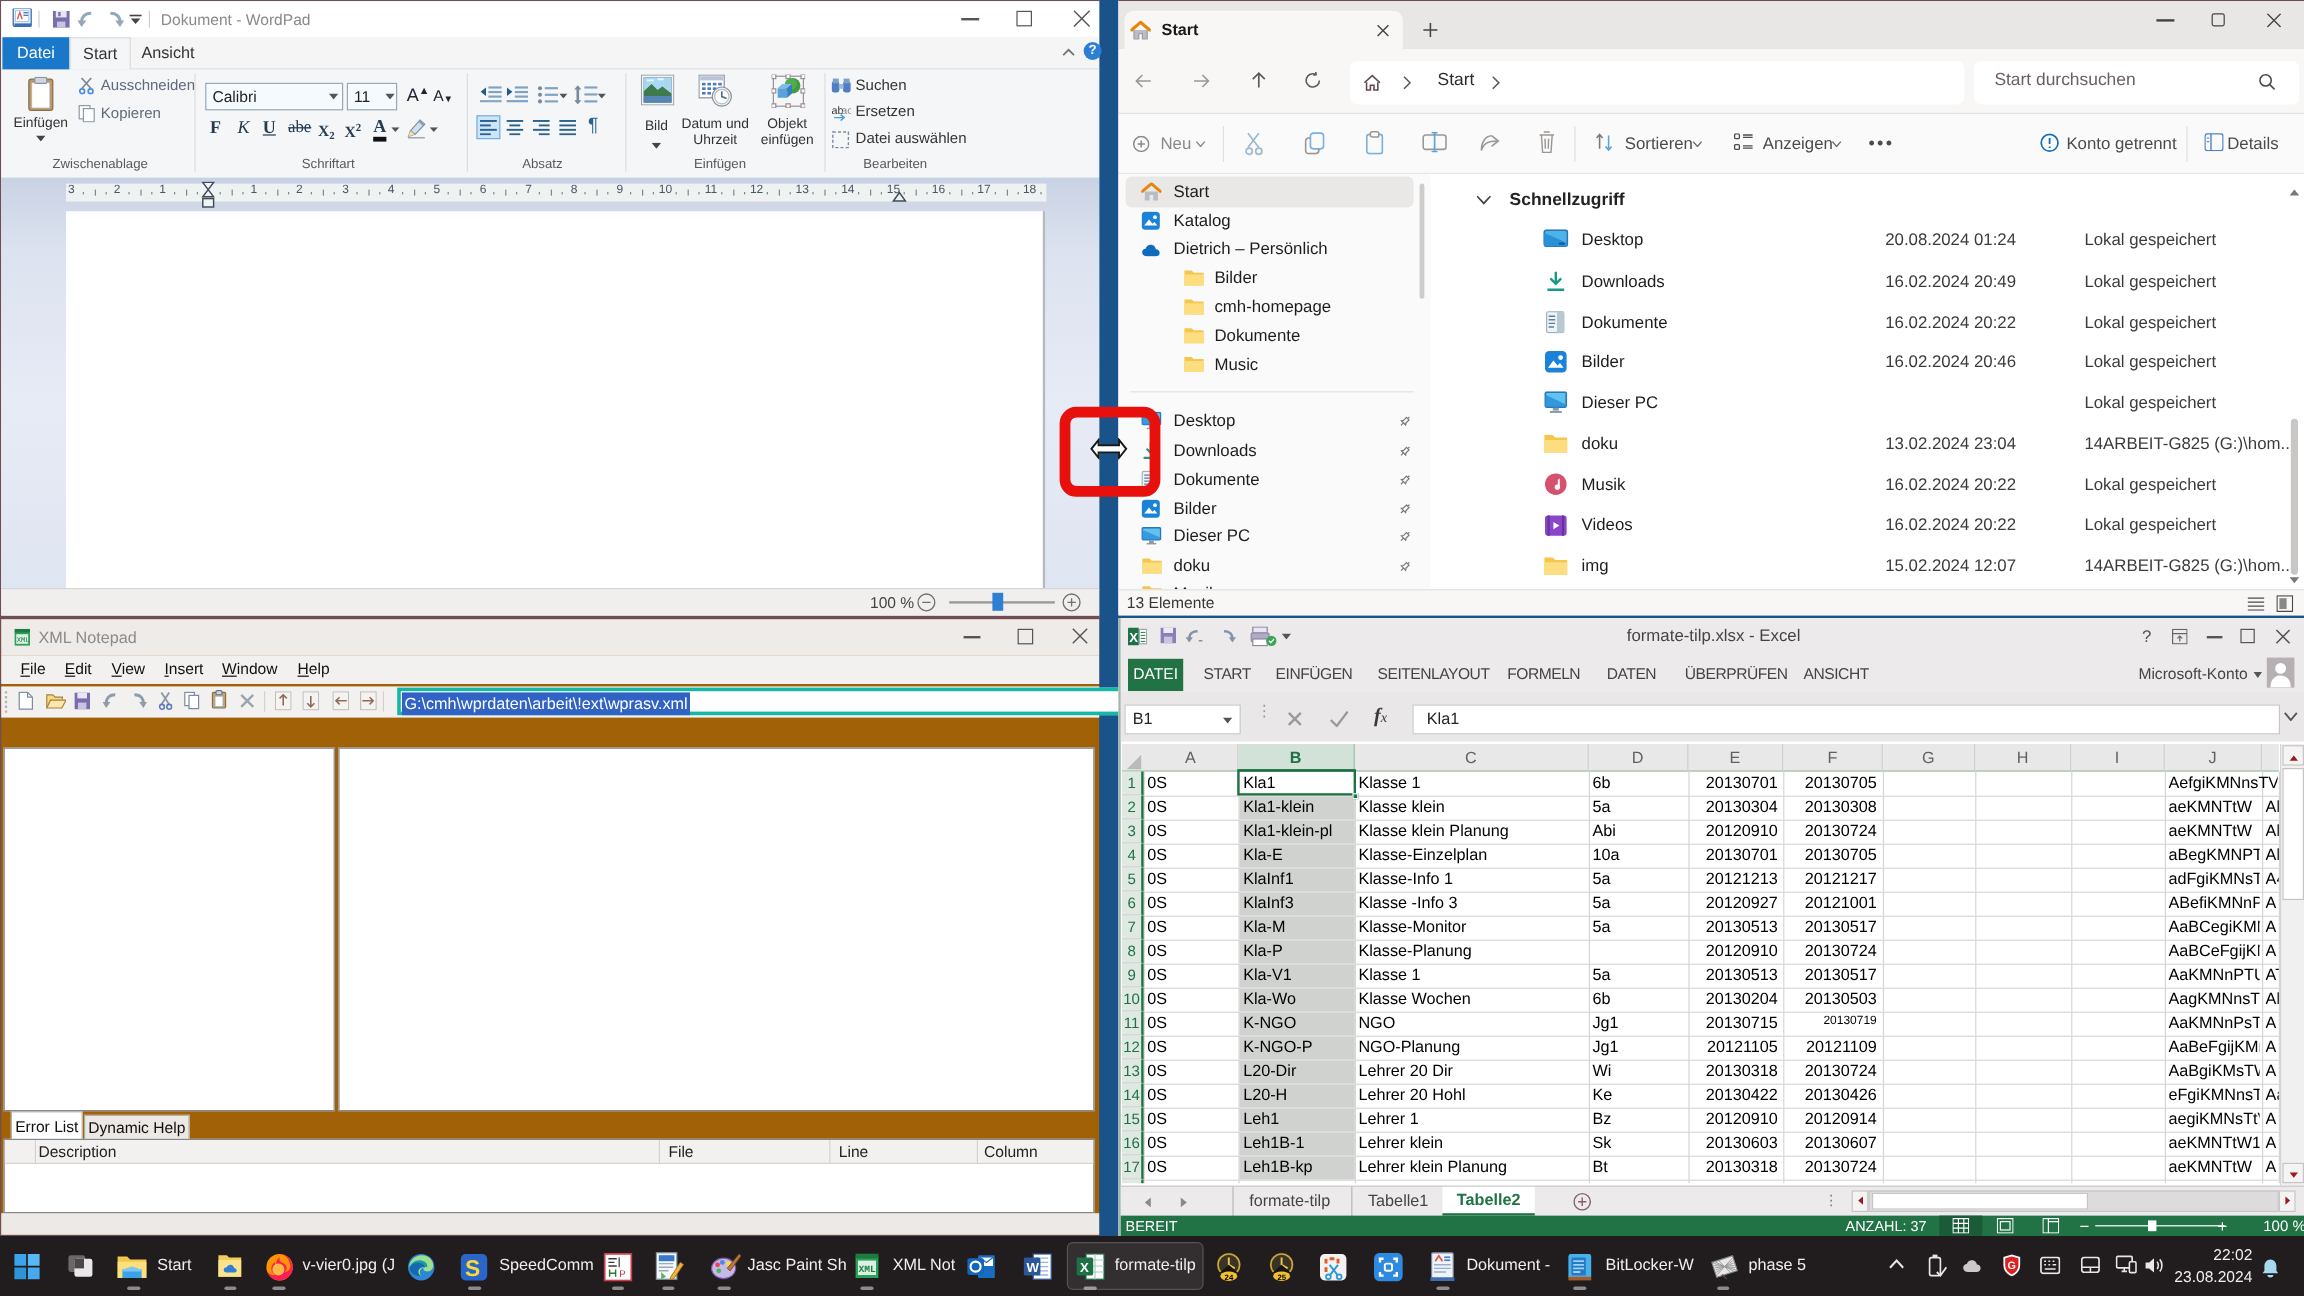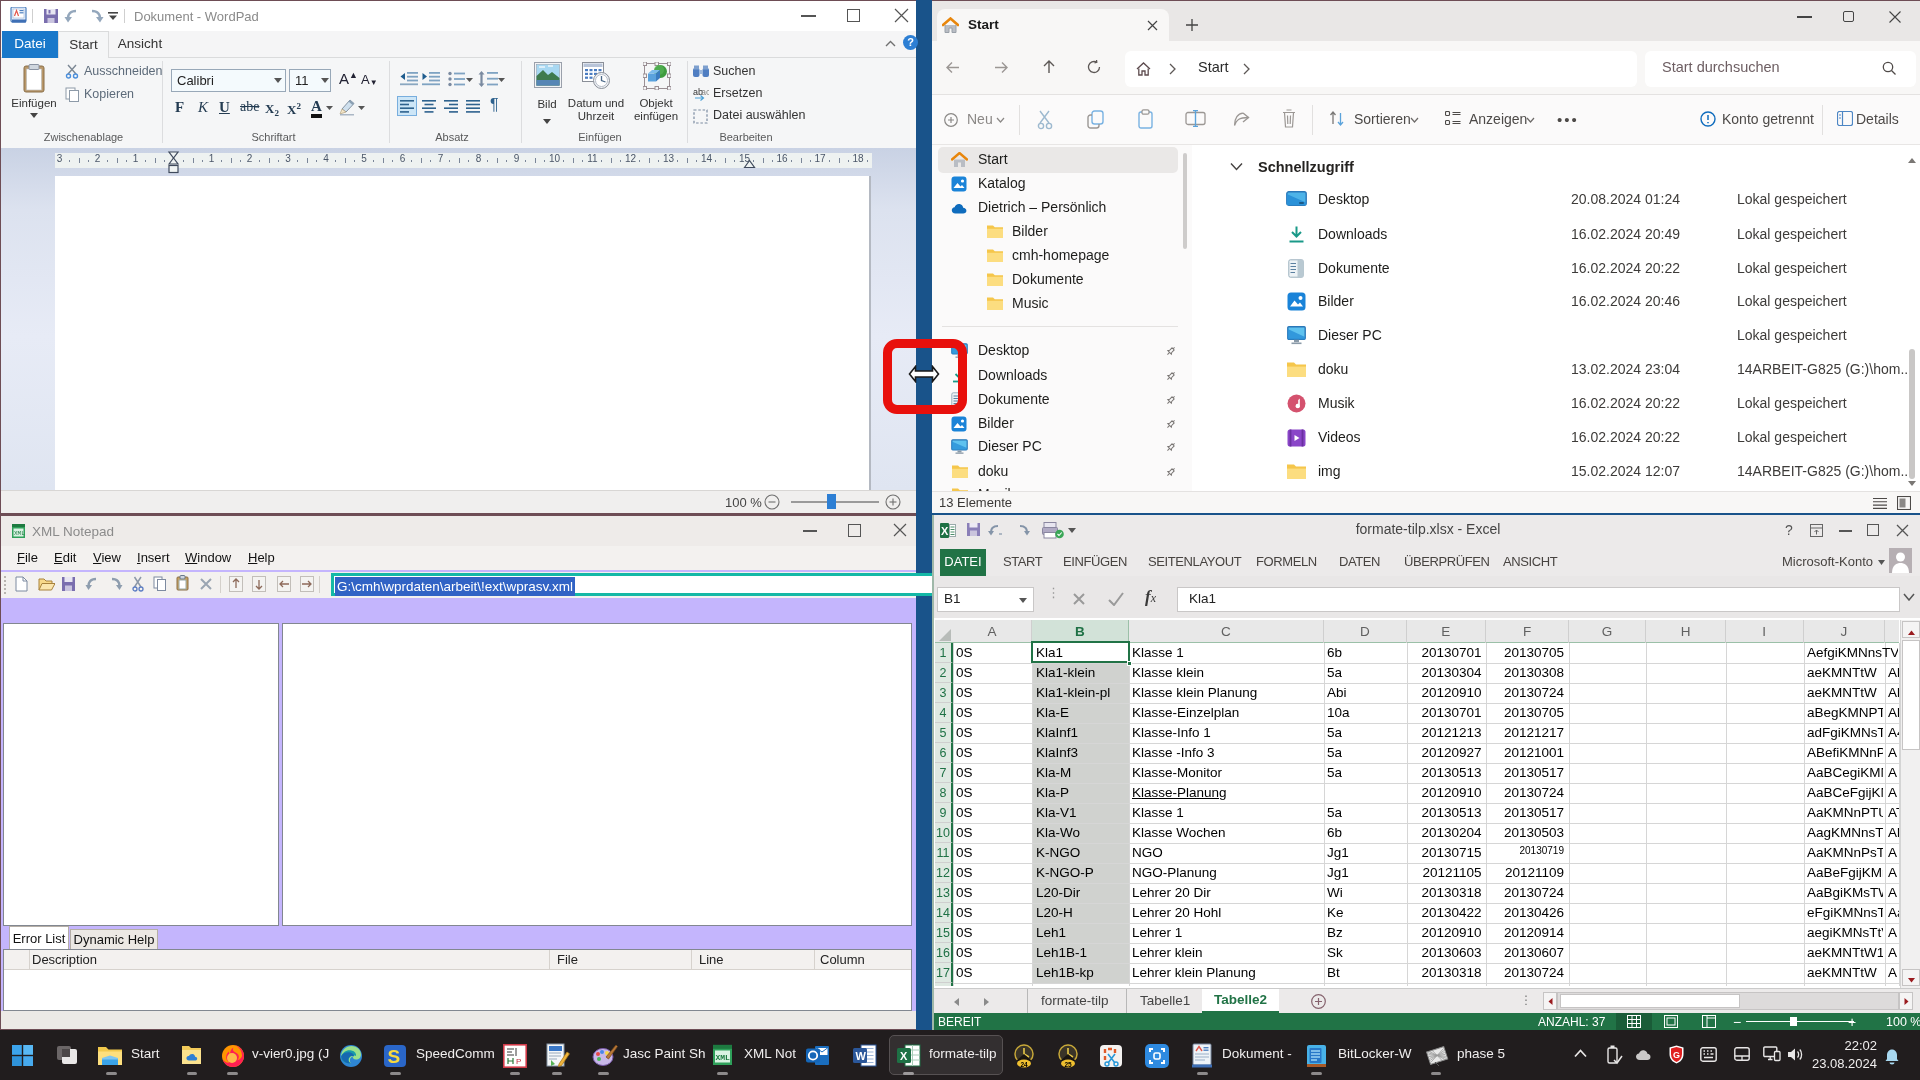--- a/index.html
+++ b/index.html
@@ -9,21 +9,21 @@
 
 #wordpad{position:absolute;left:0;top:0;width:916px;height:515px;background:#f5f6f7;border:1px solid #6e4d55;border-right:none;border-bottom:2px solid #6e4d55;}
 #wp-title{position:absolute;left:0;top:0;width:100%;height:30px;background:#fff;}
 #wp-tabs{position:absolute;left:0;top:30px;width:100%;height:27px;background:#f5f5f6;border-bottom:1px solid #dadbdc;}
 #wp-ribbon{position:absolute;left:0;top:57px;width:100%;height:90px;background:#f5f6f7;}
 #wp-docarea{position:absolute;left:0;top:147px;width:100%;height:342px;background:linear-gradient(180deg,#c9d2e4 0%,#dce2ef 18%,#e7ebf6 55%,#dfe5f1 100%);}
 #wp-status{position:absolute;left:0;top:489px;width:100%;height:23px;background:#f0efee;border-top:1px solid #d8d6d4;}
 .wp-grouplabel{position:absolute;top:73px;font-size:11px;color:#58595a;text-align:center;}
 .wp-gsep{position:absolute;top:3px;height:82px;width:1px;background:#dcdddf;}
 
-#xmlnp{position:absolute;left:0;top:515px;width:916px;height:515px;background:#c4b5fd;border:1px solid #6e4d55;border-right:none;}
+#xmlnp{position:absolute;left:0;top:515px;width:916px;height:515px;background:#a16207;border:1px solid #6e4d55;border-right:none;}
 
 #explorer{position:absolute;left:932px;top:0;width:988px;height:512px;background:#f6f5f4;border-top:1px solid #6e4d55;}
 
 #excel{position:absolute;left:932px;top:515px;width:988px;height:515px;background:#fff;border-left:2px solid #9fb8a9;}
 
 #taskbar{position:absolute;left:0;top:1030px;width:1920px;height:50px;background:#211d1e;}
 .tb-label{color:#f0eeee;font-size:13.5px;}
 
 #redbox{position:absolute;left:883px;top:339px;width:84px;height:75px;border:9px solid #e8100c;border-radius:14px;z-index:60;}
 </style>
@@ -1047,21 +1047,21 @@
       <div class="abs" style="left:393px;top:250px;font-size:13.5px;color:#000;">5a</div>
       <div class="abs" style="left:472.5px;top:250px;width:75px;text-align:right;font-size:13.5px;color:#000;">20130513</div>
       <div class="abs" style="left:552px;top:250px;width:78px;text-align:right;font-size:13.5px;color:#000;">20130517</div>
       <div class="abs" style="left:873px;top:250px;font-size:13.5px;color:#000;white-space:nowrap;overflow:hidden;width:76px;">AaBCegiKMN</div>
       <div class="abs" style="left:954px;top:250px;font-size:13.5px;color:#000;white-space:nowrap;overflow:hidden;width:11px;">A</div>
       <div class="abs" style="left:1px;top:268px;width:18px;height:20px;background:#dfe9e2;border-bottom:1px solid #cfcfcf;border-right:2px solid #217346;font-size:12.5px;color:#1e7145;text-align:center;line-height:20px;">8</div>
       <div class="abs" style="left:19px;top:288px;width:946px;height:1px;background:#d6d6d6;"></div>
       <div class="abs" style="left:98.5px;top:268.5px;width:96px;height:19.5px;background:#d0d2cf;"></div>
       <div class="abs" style="left:22px;top:270px;font-size:13.5px;color:#000;">0S</div>
       <div class="abs" style="left:102px;top:270px;font-size:13.5px;color:#000;">Kla-P</div>
-      <div class="abs" style="left:198px;top:270px;font-size:13.5px;color:#000;text-decoration:underline;">Klasse-Planung</div>
+      <div class="abs" style="left:198px;top:270px;font-size:13.5px;color:#000;">Klasse-Planung</div>
       <div class="abs" style="left:393px;top:270px;font-size:13.5px;color:#000;"></div>
       <div class="abs" style="left:472.5px;top:270px;width:75px;text-align:right;font-size:13.5px;color:#000;">20120910</div>
       <div class="abs" style="left:552px;top:270px;width:78px;text-align:right;font-size:13.5px;color:#000;">20130724</div>
       <div class="abs" style="left:873px;top:270px;font-size:13.5px;color:#000;white-space:nowrap;overflow:hidden;width:76px;">AaBCeFgijKN</div>
       <div class="abs" style="left:954px;top:270px;font-size:13.5px;color:#000;white-space:nowrap;overflow:hidden;width:11px;">A</div>
       <div class="abs" style="left:1px;top:288px;width:18px;height:20px;background:#dfe9e2;border-bottom:1px solid #cfcfcf;border-right:2px solid #217346;font-size:12.5px;color:#1e7145;text-align:center;line-height:20px;">9</div>
       <div class="abs" style="left:19px;top:308px;width:946px;height:1px;background:#d6d6d6;"></div>
       <div class="abs" style="left:98.5px;top:288.5px;width:96px;height:19.5px;background:#d0d2cf;"></div>
       <div class="abs" style="left:22px;top:290px;font-size:13.5px;color:#000;">0S</div>
       <div class="abs" style="left:102px;top:290px;font-size:13.5px;color:#000;">Kla-V1</div>

